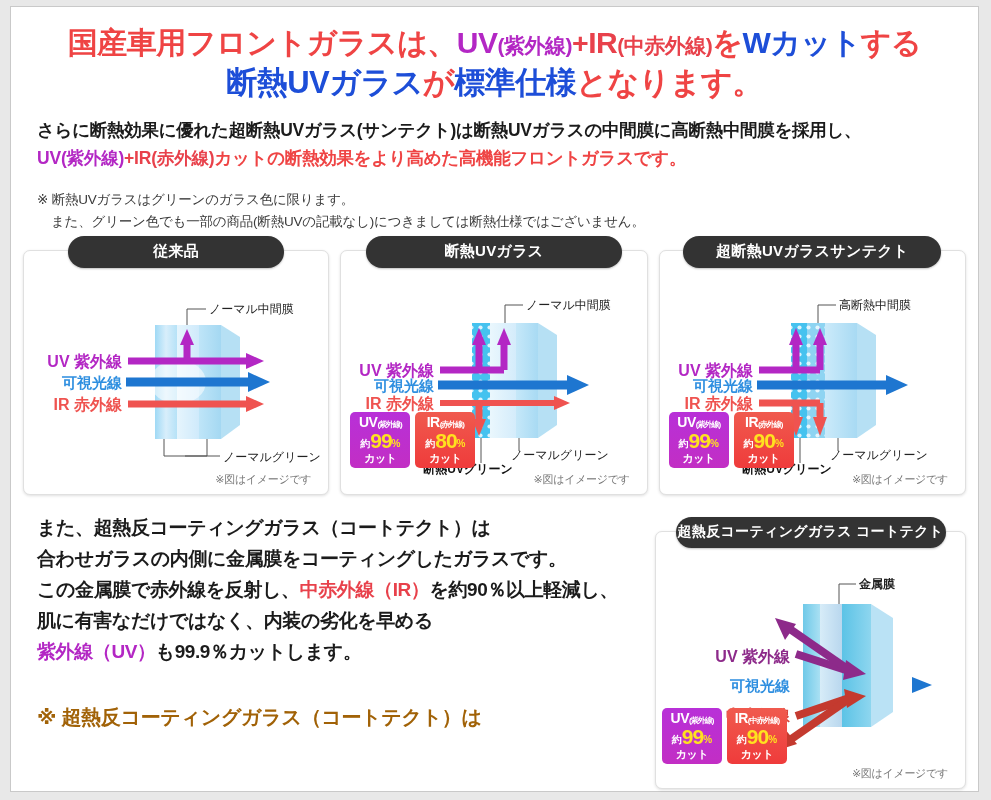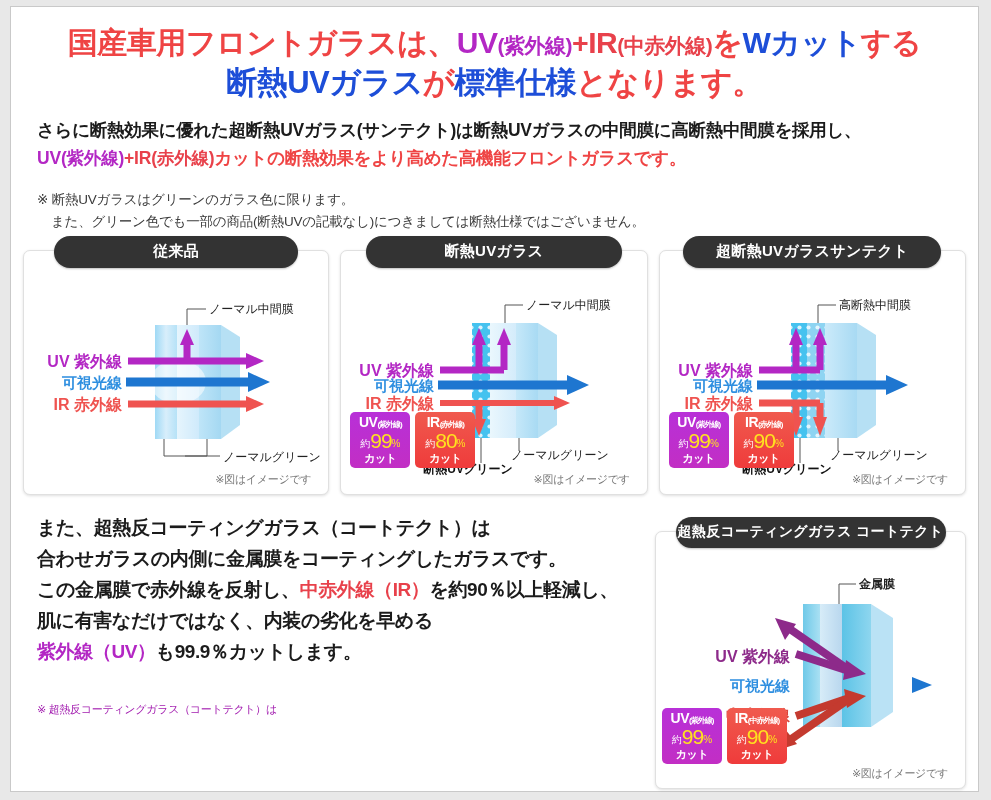--- a/index.html
+++ b/index.html
@@ -70,21 +70,21 @@
     transform:translateX(-50%);
     background:#333333;color:#ffffff;
     border-radius:16px;
     font-size:15px;font-weight:bold;
     letter-spacing:0.3px;
     padding:6px 0 7px 0;
     text-align:center;
     white-space:nowrap;
     box-shadow:0 1px 2px rgba(0,0,0,.25);
   }
-  .pill1{width:244px;}
+  .pill1{width:216px;}
   .pill2{width:256px;}
   .pill3{width:258px;}
 
   .imgnote{
     position:absolute;right:17px;bottom:7px;
     font-size:11px;color:#777;letter-spacing:-0.3px;
   }
 
   
   .diagram{position:absolute;inset:0;}
@@ -95,38 +95,38 @@
   .badge{
     width:60px;border-radius:5px;
     text-align:center;color:#fff;
     padding:3px 0 4px 0;
     line-height:1;
   }
   .badge-uv{background:linear-gradient(#b830d8,#c22ec4);}
   .badge-ir{background:linear-gradient(#f05a4e,#ef3b3b);}
   .badge .b-top{font-size:14px;font-weight:bold;letter-spacing:-0.5px;}
   .badge .b-top .bp{font-size:8px;font-weight:bold;letter-spacing:-1px;}
-  .badge .b-mid{font-size:10px;font-weight:normal;margin-top:1px;}
+  .badge .b-mid{font-size:10px;font-weight:bold;margin-top:1px;}
   .badge .b-mid .num{
     font-size:21px;color:#ffe21f;
     letter-spacing:-1px;vertical-align:-1px;
   }
   .badge .b-mid .pc{font-size:10px;color:#ffe21f;}
   .badge .b-bot{font-size:11px;font-weight:bold;margin-top:2px;letter-spacing:-0.5px;}
 
   
   .bottom{position:relative;margin-top:16px;height:290px;}
   .btext{
     position:absolute;left:26px;top:2px;width:620px;
     font-size:19px;font-weight:bold;line-height:1.63;
     color:#1b1b1b;letter-spacing:-0.4px;
   }
   .bnote{
     position:absolute;left:26px;top:190px;width:620px;
-    font-size:11px;line-height:1.6;color:#a21caf;letter-spacing:-0.3px;
+    font-size:20px;line-height:1.6;color:#a16207;letter-spacing:-0.3px;font-weight:bold;
   }
   .bnote .ind{display:block;padding-left:20px;}
 
   .p4{
     position:absolute;right:12px;top:20px;
     width:311px;height:258px;
   }
   .pill4{width:270px;font-size:14px;}
 </style>
 </head>

